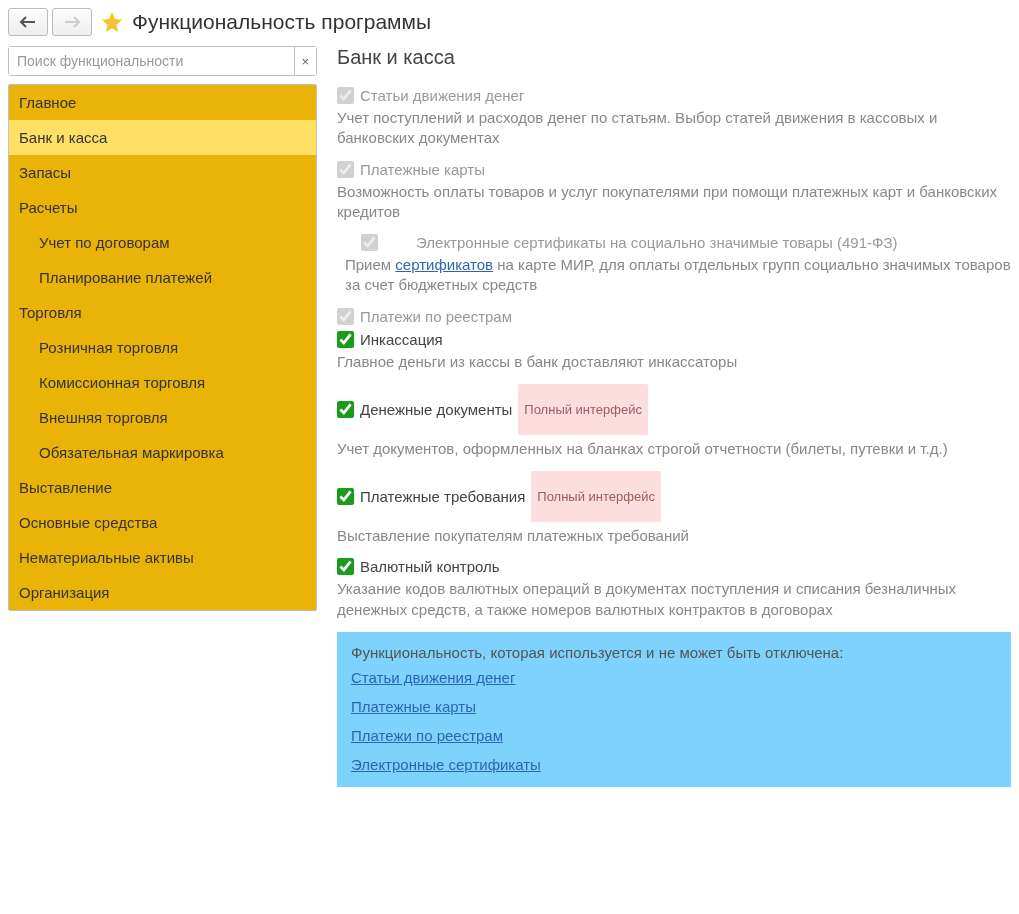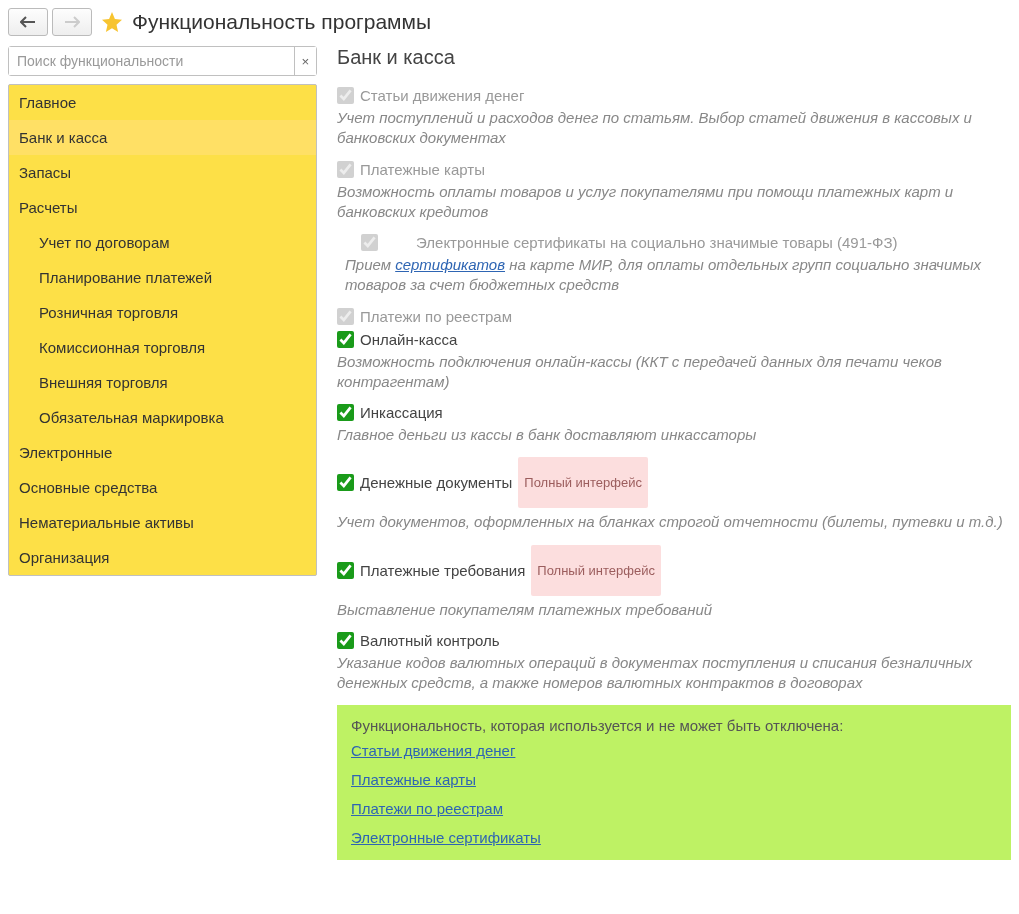--- a/index.html
+++ b/index.html
@@ -69,21 +69,21 @@
       width: 22px;
       border: none;
       border-left: 1px solid #c0c0c0;
       background: #fff;
       cursor: pointer;
       color: #666;
     }
     .nav-list {
       border: 1px solid #c0c0c0;
       border-radius: 2px;
-      background: #fde047;
+      background: #eab308;
     }
     .nav-item {
       padding: 9px 10px;
       cursor: pointer;
       font-size: 15px;
       color: #333;
     }
     .nav-item.child { padding-left: 30px; }
     .nav-item.active {
       background: #ffe065;
@@ -118,37 +118,36 @@
     .opt-label {
       font-size: 15px;
       color: #444;
     }
     .opt-label.locked { color: #999; }
     .opt-desc {
       font-size: 15px;
       color: #888;
       margin: 4px 0 12px 0;
       line-height: 1.35;
-      font-style: italic;
     }
     .opt-desc.indent { margin-left: 8px; }
     .link {
       color: #2e65b3;
       text-decoration: underline;
       cursor: pointer;
     }
     .badge {
       background: #fcdede;
       color: #9b5d5d;
       font-size: 13px;
       padding: 18px 6px;
       border-radius: 2px;
     }
     .footer-box {
-      background: #bef264;
+      background: #7dd3fc;
       padding: 12px 14px 2px 14px;
       margin-top: 12px;
     }
     .footer-title {
       font-size: 15px;
       color: #555;
       margin-bottom: 8px;
     }
     .footer-link {
       display: block;
@@ -185,25 +184,26 @@
       <input class="search-input" placeholder="Поиск функциональности" style="">
       <button class="search-clear">×</button>
     </div>
     <div class="nav-list" id="nav-list">
         <div class="nav-item">Главное</div>
         <div class="nav-item active">Банк и касса</div>
         <div class="nav-item">Запасы</div>
         <div class="nav-item">Расчеты</div>
         <div class="nav-item child">Учет по договорам</div>
         <div class="nav-item child">Планирование платежей</div>
+        <div class="nav-item">Торговля</div>
         <div class="nav-item child">Розничная торговля</div>
         <div class="nav-item child">Комиссионная торговля</div>
         <div class="nav-item child">Внешняя торговля</div>
         <div class="nav-item child">Обязательная маркировка</div>
-        <div class="nav-item">Электронные</div>
+        <div class="nav-item">Выставление</div>
         <div class="nav-item">Основные средства</div>
         <div class="nav-item">Нематериальные активы</div>
         <div class="nav-item">Организация</div>
       </div>
   </div>
 
   <div class="content">
     <h2 class="content-title">Банк и касса</h2>
     <div id="options">
         <div class="opt">
@@ -226,27 +226,20 @@
             <input type="checkbox" disabled="" class="cb locked" checked="" style="">
             <span class="opt-label locked">Электронные сертификаты на социально значимые товары (491-ФЗ)</span>
           </div>
           <div class="opt-desc indent"><span>Прием </span><a class="link">сертификатов</a><span> на карте МИР, для оплаты отдельных групп социально значимых товаров за счет бюджетных средств</span></div>
         </div>
         <div class="opt">
           <div class="opt-row">
             <input type="checkbox" disabled="" class="cb locked" checked="" style="">
             <span class="opt-label locked">Платежи по реестрам</span>
           </div>
-        </div>
-        <div class="opt">
-          <div class="opt-row">
-            <input type="checkbox" class="cb" checked="" style="">
-            <span class="opt-label">Онлайн-касса</span>
-          </div>
-          <div class="opt-desc">Возможность подключения онлайн-кассы (ККТ с передачей данных для печати чеков контрагентам)</div>
         </div>
         <div class="opt">
           <div class="opt-row">
             <input type="checkbox" class="cb" checked="" style="">
             <span class="opt-label">Инкассация</span>
           </div>
           <div class="opt-desc">Главное деньги из кассы в банк доставляют инкассаторы</div>
         </div>
         <div class="opt">
           <div class="opt-row">

